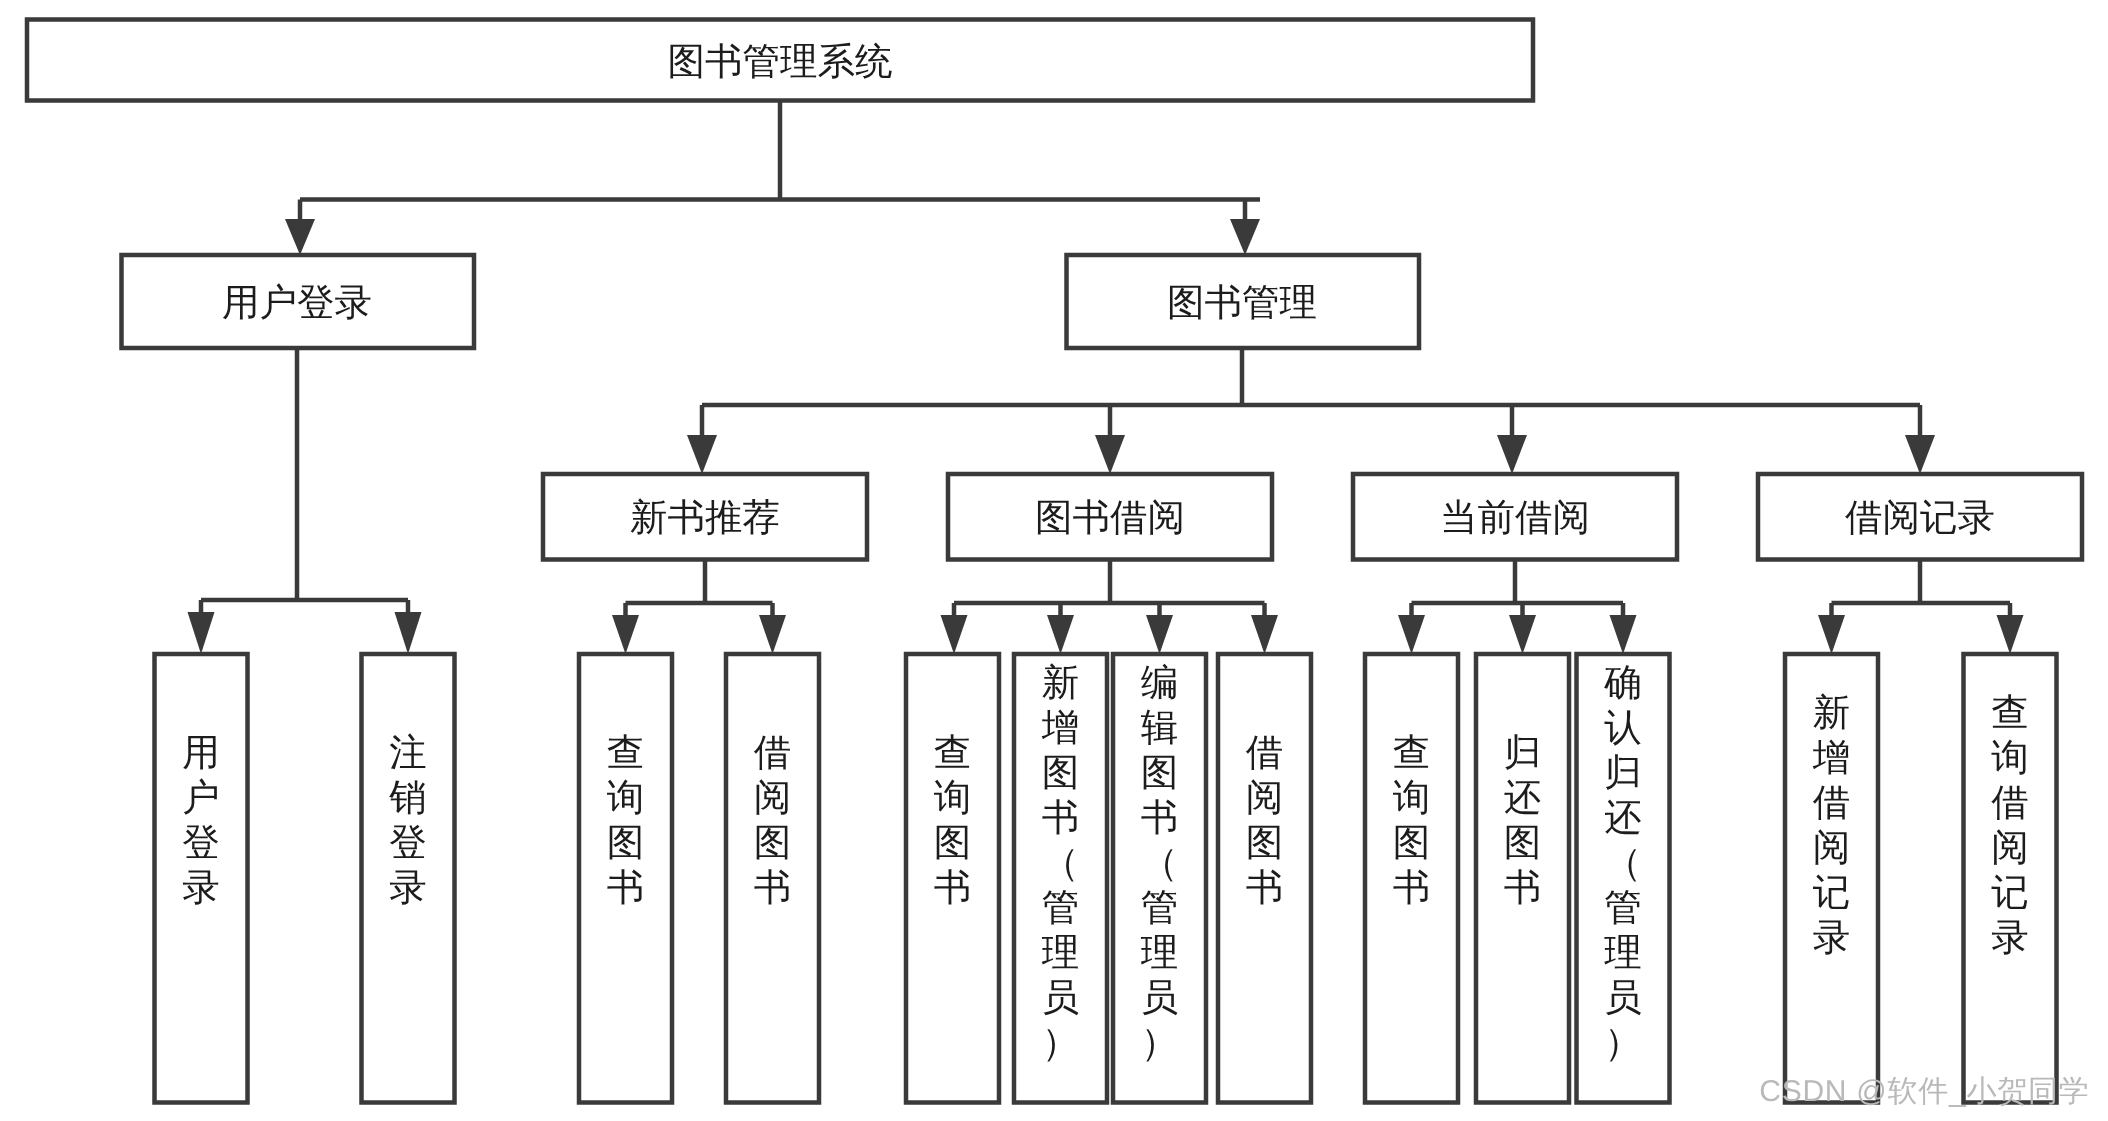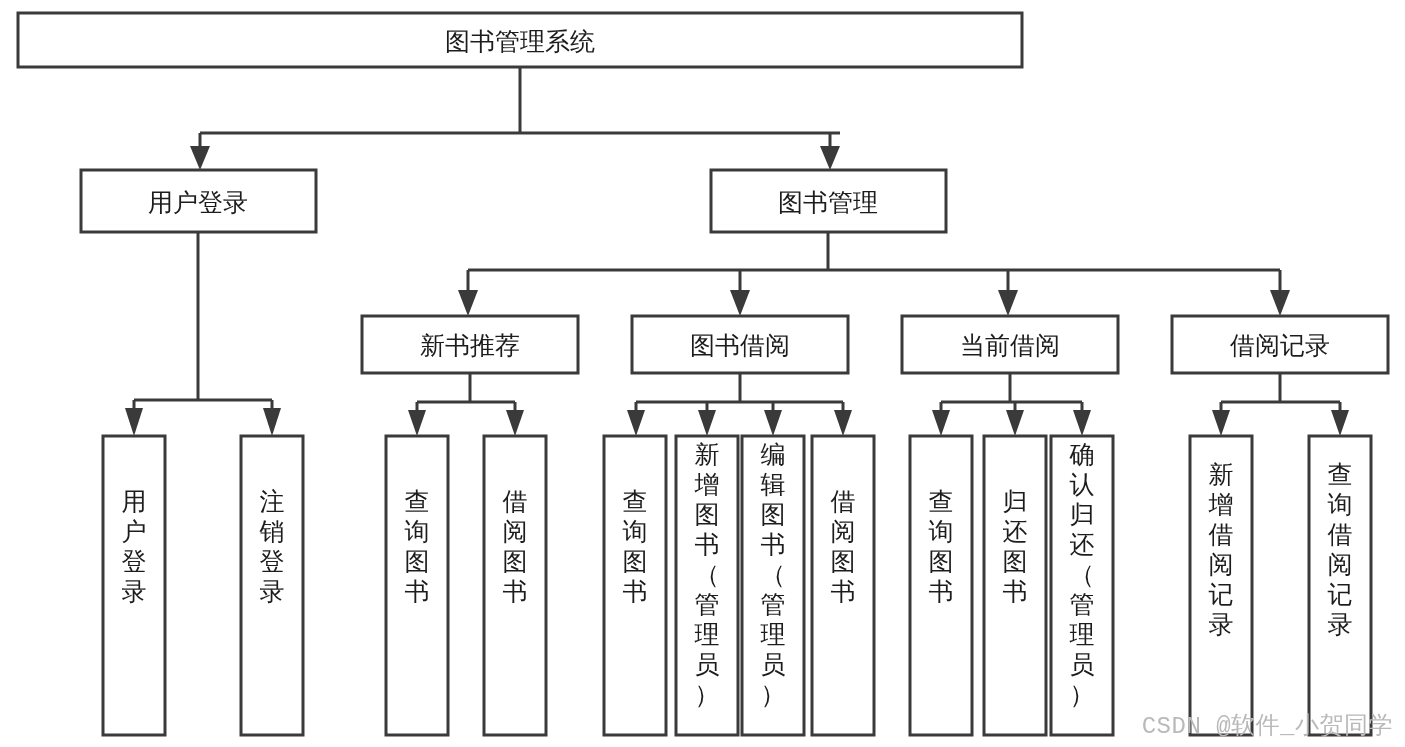--- a/index.html
+++ b/index.html
@@ -52,22 +52,22 @@
   .node-label-v {
     font-family: "Liberation Sans", "DejaVu Sans", sans-serif;
     font-size: 25px;
     fill: #1c1c1c;
     text-anchor: middle;
   }
   .watermark {
     position: absolute;
     right: 12px;
     bottom: 6px;
-    font-family: Liberation Mono, monospace;
-    font-size: 24px;
+    font-family: Liberation Sans, sans-serif;
+    font-size: 20px;
     color: #b9b9b9;
     letter-spacing: 0.5px;
     white-space: nowrap;
     pointer-events: none;
   }
 </style>
 </head>
 <body>
 
 <div id="diagram-root">

